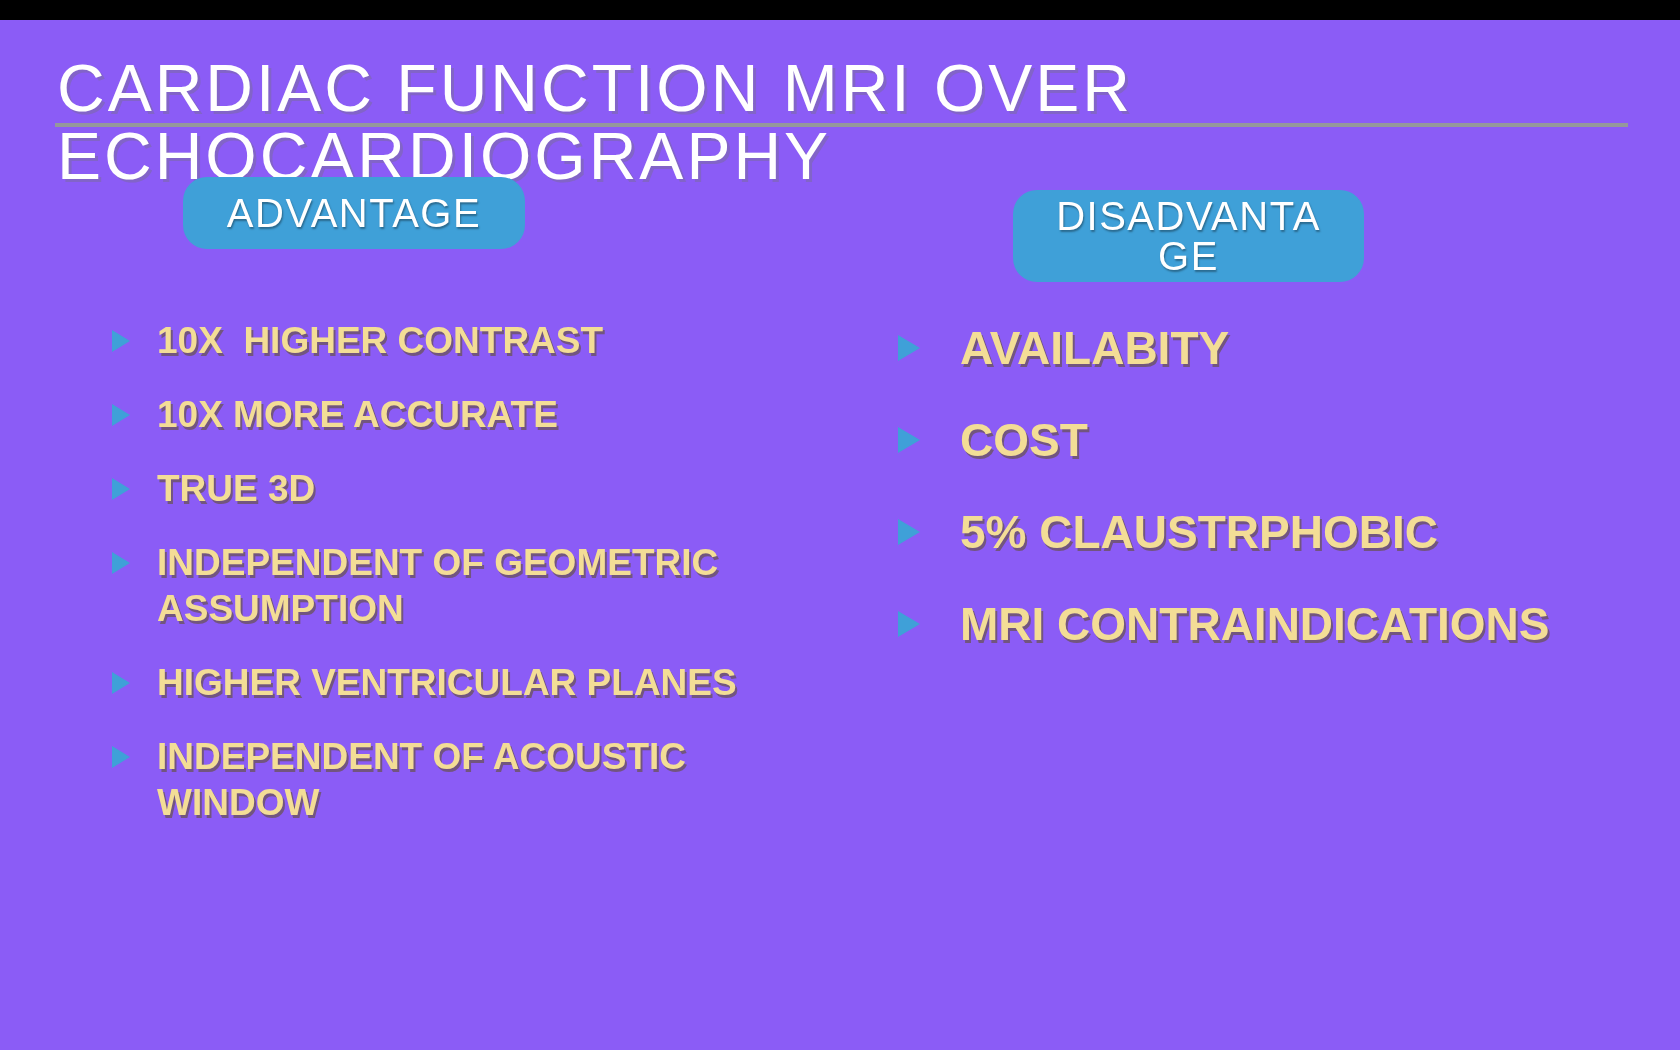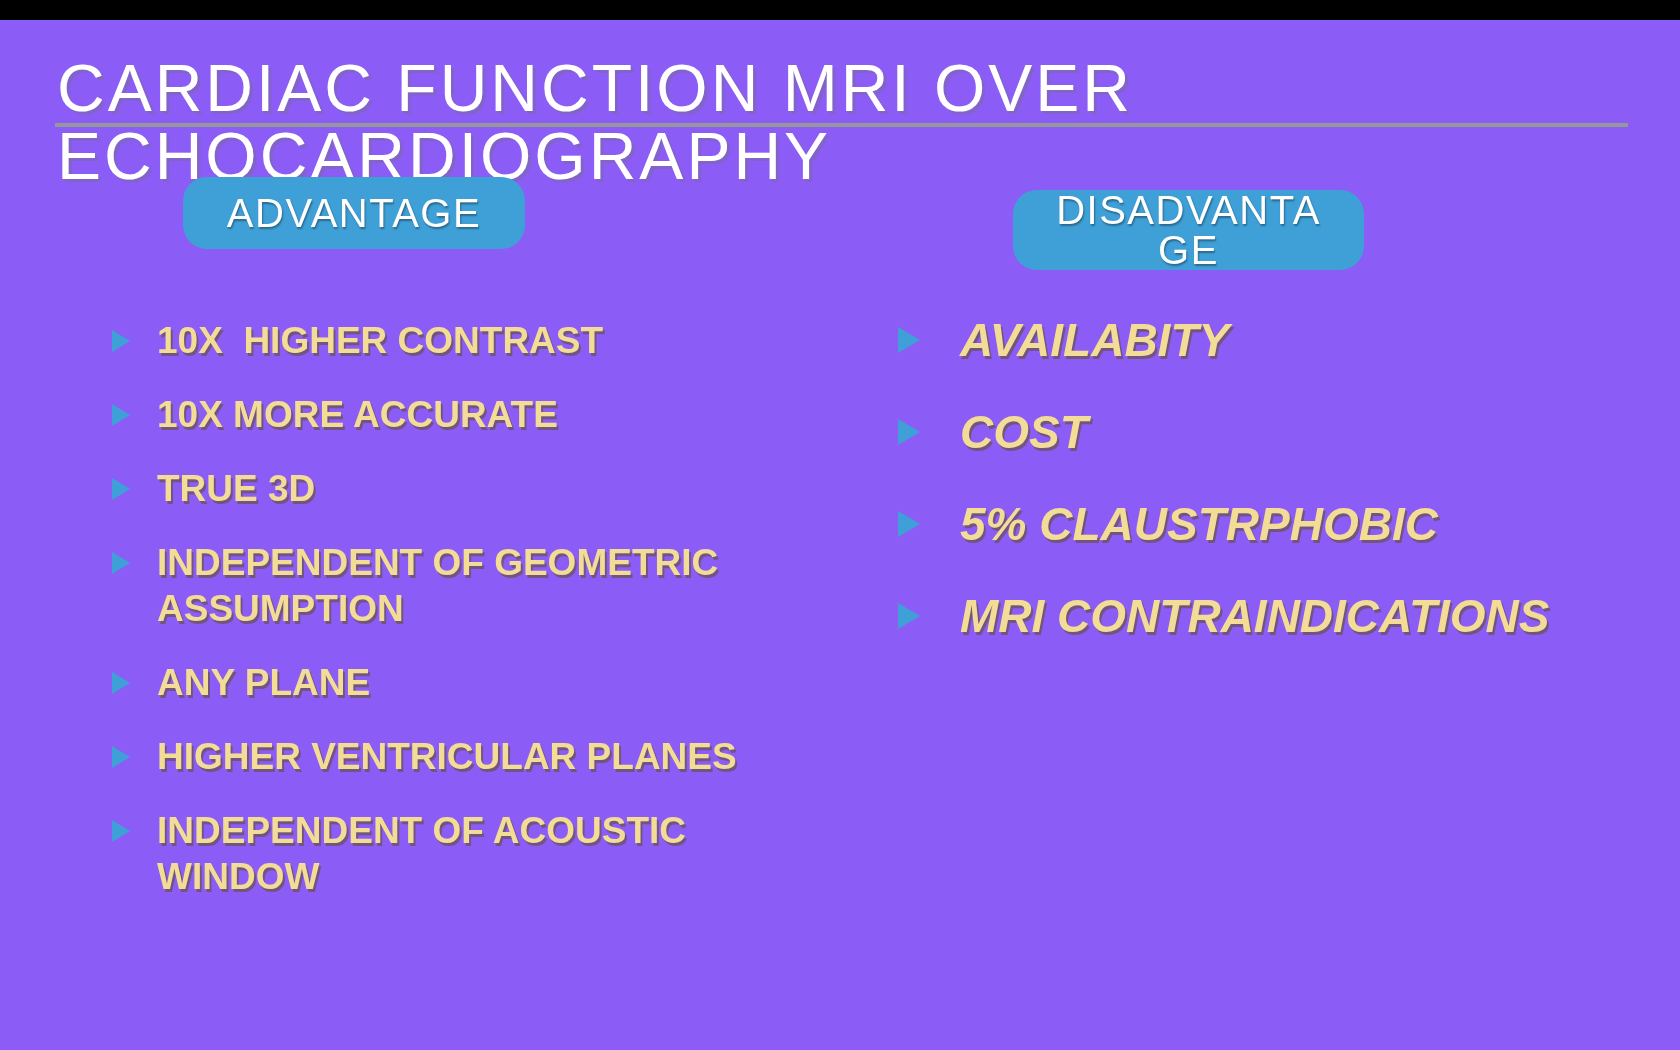--- a/index.html
+++ b/index.html
@@ -58,21 +58,21 @@
   .badge-adv {
     left: 183px;
     top: 157px;
     width: 342px;
     height: 72px;
   }
   .badge-dis {
     left: 1013px;
     top: 170px;
     width: 351px;
-    height: 80px;
+    height: 92px;
     line-height: 40px;
   }
   
   .list {
     position: absolute;
     list-style: none;
     margin: 0;
     padding: 0;
   }
   .list li {
@@ -104,23 +104,22 @@
     margin-top: 12px;
   }
   .list-adv .txt {
     margin-left: 27px;
     font-size: 37px;
     line-height: 46px;
     width: 680px;
   }
   .list-dis {
     left: 866px;
-    top: 292px;
+    top: 300px;
     width: 790px;
-    font-style: italic;
   }
   .list-dis li { margin-bottom: 36px; }
   .list-dis .tri {
     border-width: 13px 0 13px 22px;
     border-color: transparent transparent transparent #3FA0D8;
     margin-top: 15px;
   }
   .list-dis .txt {
     margin-left: 40px;
     font-size: 46px;
@@ -161,24 +160,20 @@
     <li>
       <span class="tri"></span>
       <span class="txt">TRUE 3D</span>
     </li>
     <li>
       <span class="tri"></span>
       <span class="txt">INDEPENDENT OF GEOMETRIC ASSUMPTION</span>
     </li>
     <li>
       <span class="tri"></span>
-      <span class="txt">ANY PLANE</span>
-    </li>
-    <li>
-      <span class="tri"></span>
       <span class="txt">HIGHER VENTRICULAR PLANES</span>
     </li>
     <li>
       <span class="tri"></span>
       <span class="txt">INDEPENDENT OF ACOUSTIC WINDOW</span>
     </li>
   </ul>
 
   <ul class="list list-dis">
     <li>

